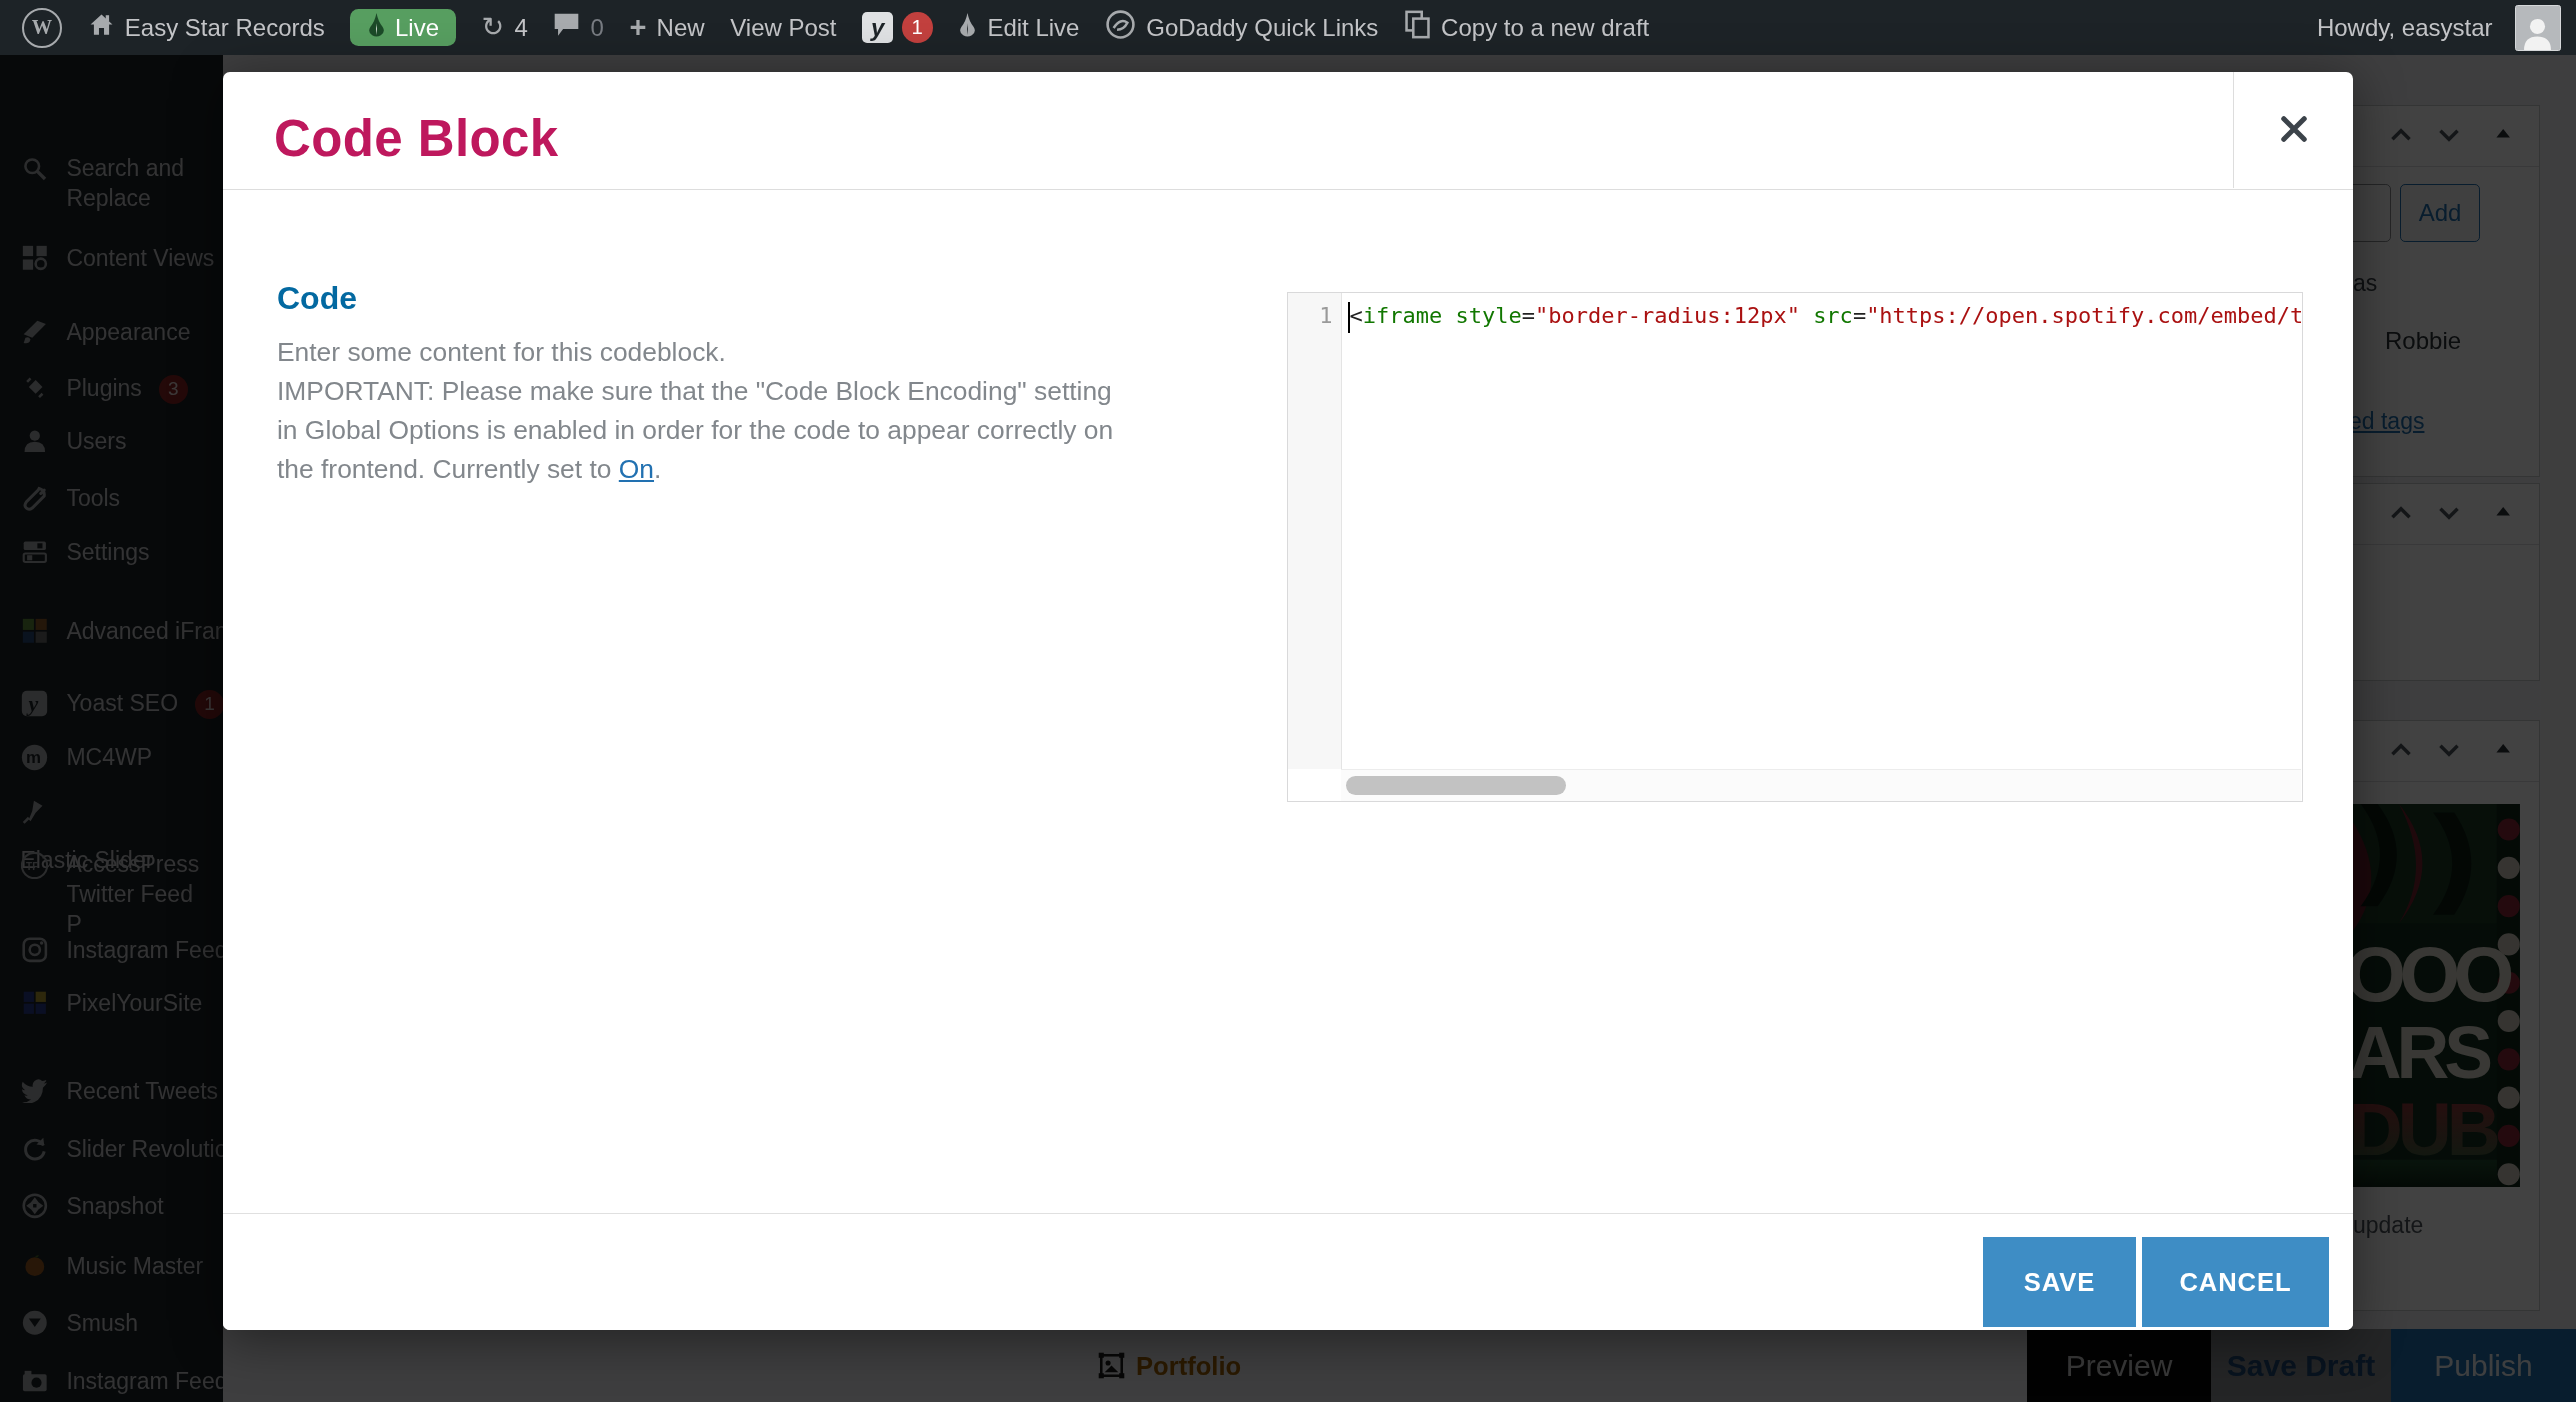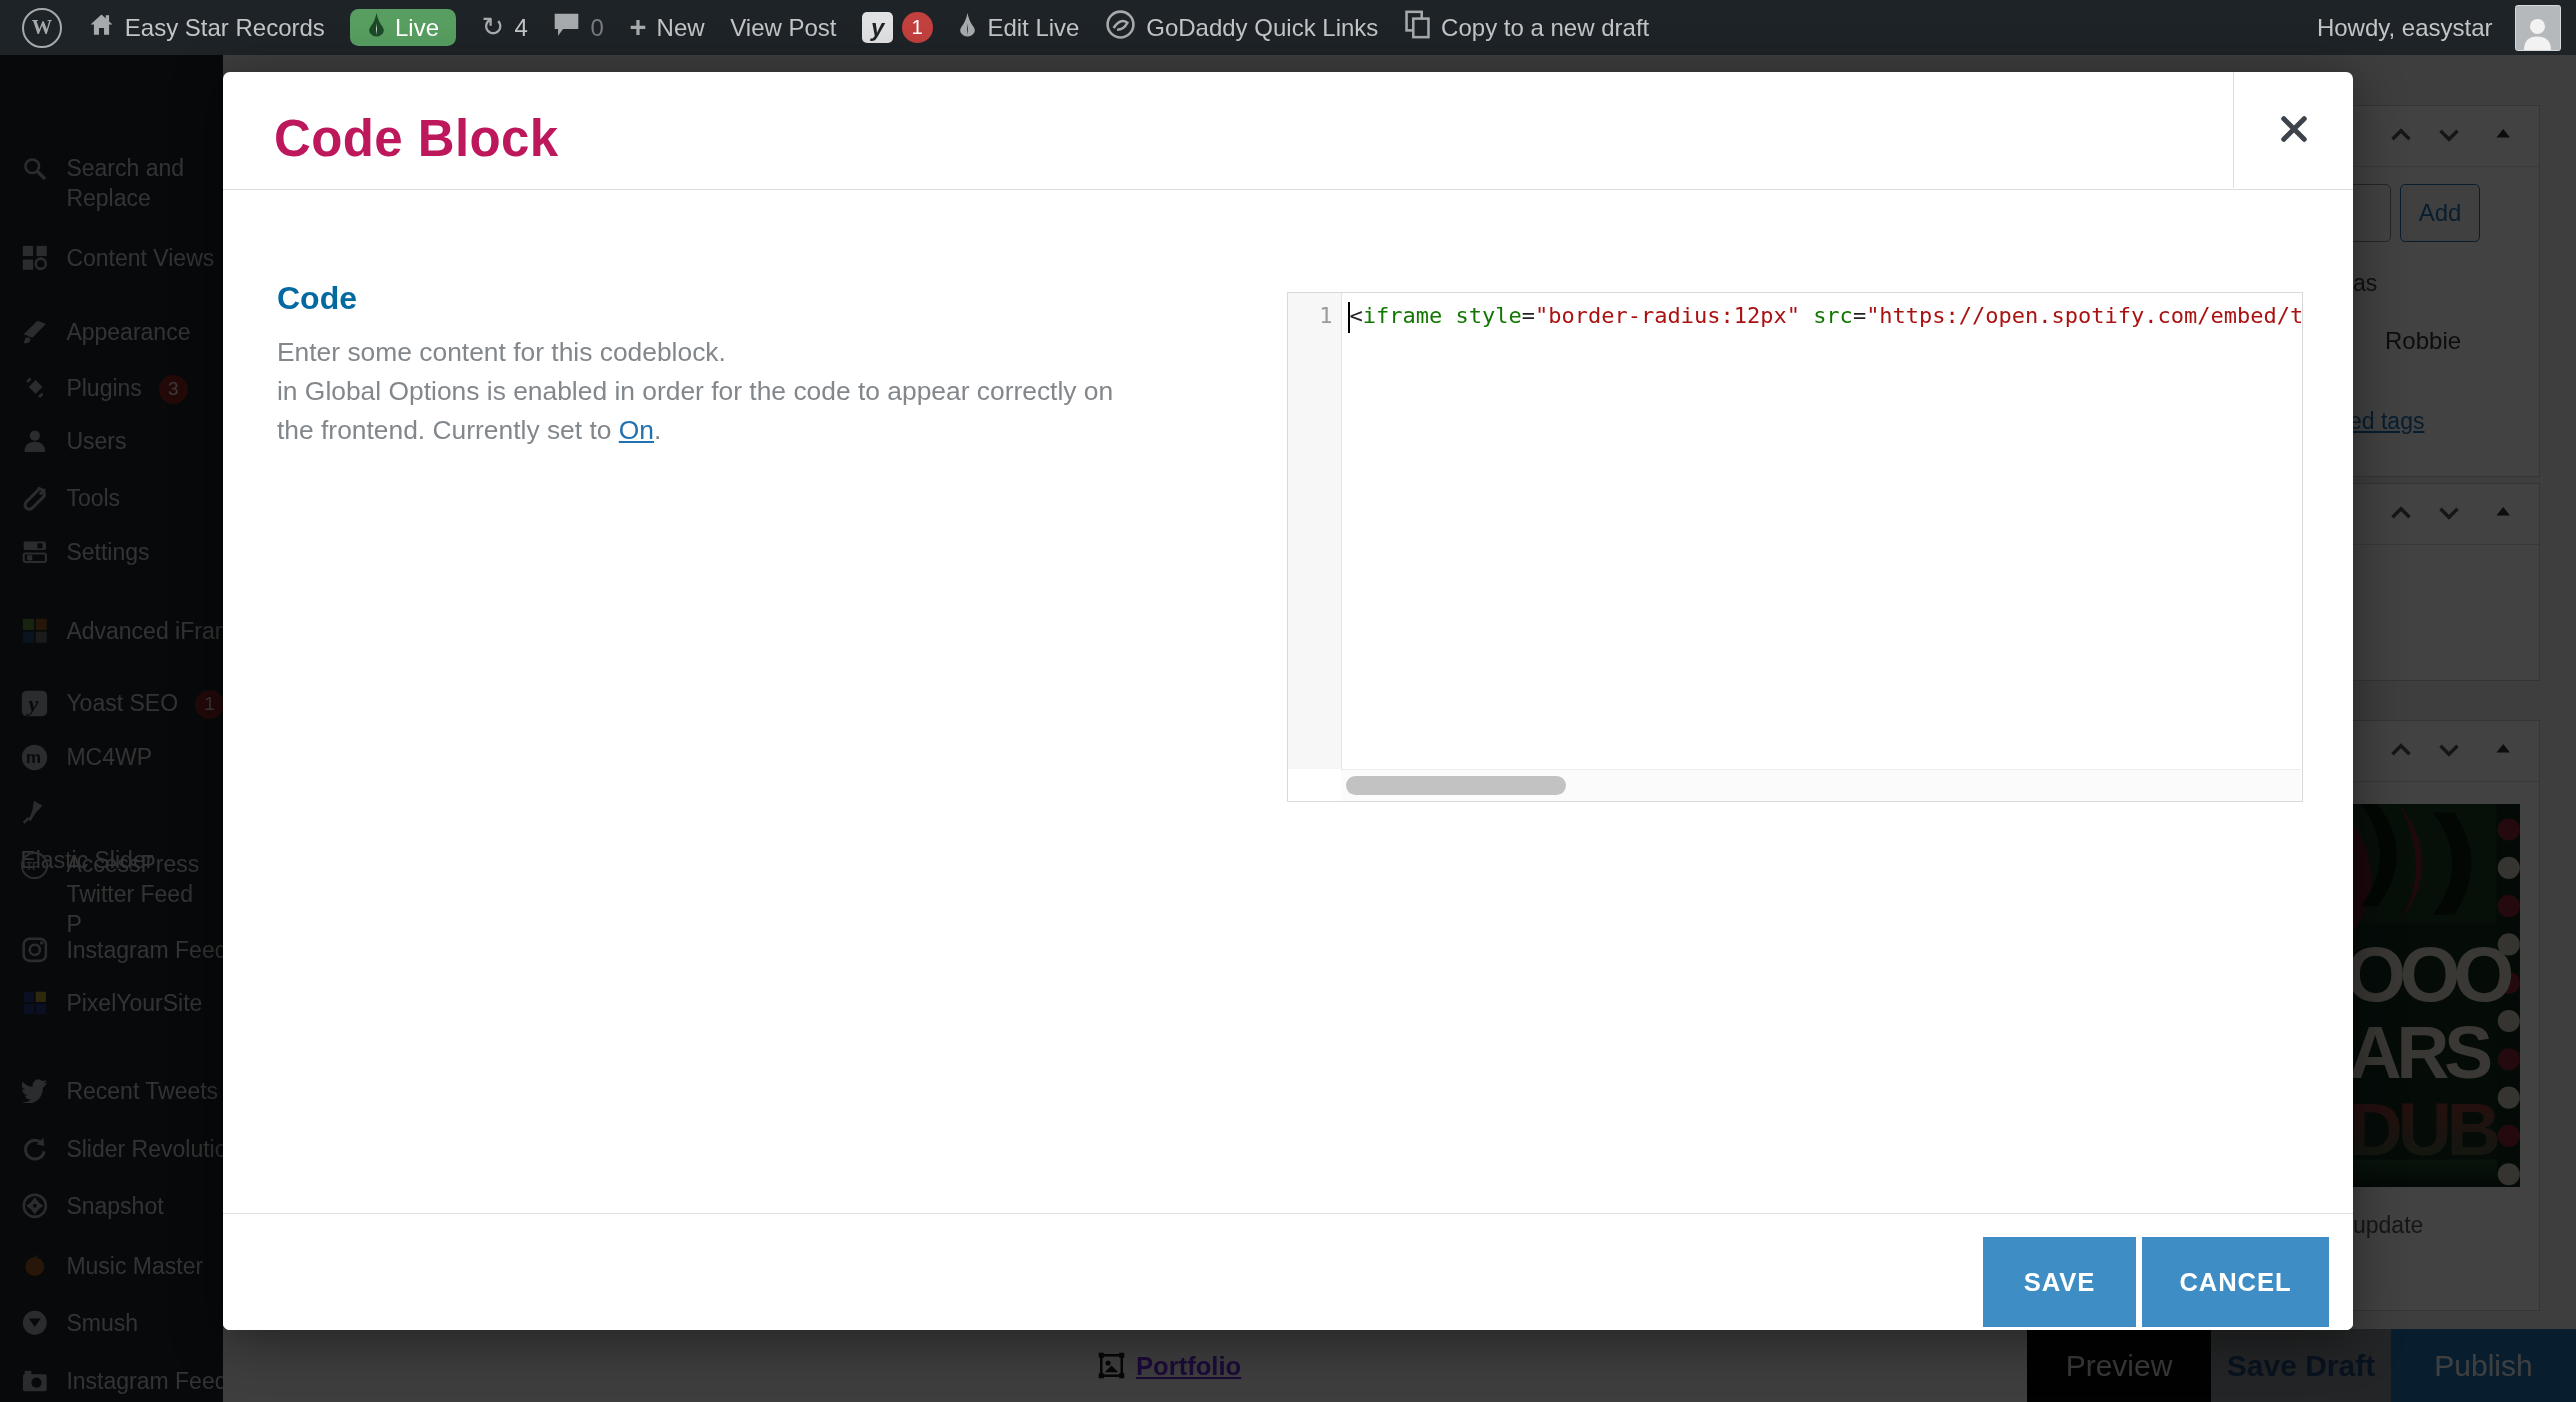--- a/index.html
+++ b/index.html
@@ -44,21 +44,21 @@
   
   .panel{position:absolute;background:#ffffff;border:0.9px solid #c9cbcd;box-sizing:border-box;}
   .panel-head{position:relative;height:60px;border-bottom:0.9px solid #dcdcde;}
   .chev{position:absolute;top:17px;color:#787c82;}
   .wp-btn-outline{position:absolute;background:#f6f7f7;border:1.7px solid #2271b1;color:#2271b1;border-radius:5.1px;
     font-size:24px;display:flex;align-items:center;justify-content:center;cursor:pointer;box-sizing:border-box;}
   .bg-text{position:absolute;color:#3c434a;font-size:23px;white-space:nowrap;}
   .bg-link{position:absolute;color:#2271b1;font-size:23px;text-decoration:underline;white-space:nowrap;cursor:pointer;}
   .tag-input{position:absolute;background:#fff;border:1.7px solid #8c8f94;border-radius:5.1px;box-sizing:border-box;font-size:22px;padding:0 12px;}
   
-  .blk-label{position:absolute;font-weight:bold;color:#6d28d9;font-size:25.6px;white-space:nowrap;text-decoration:underline;}
+  .blk-label{position:absolute;font-weight:bold;color:#a16207;font-size:25.6px;white-space:nowrap;}
   .gb-btn{position:absolute;height:73px;display:flex;align-items:center;justify-content:center;font-size:30px;cursor:pointer;}
   #btn-preview{left:1804px;top:1274px;width:184px;background:#0a0a0b;color:#d8d8d8;}
   #btn-savedraft{left:1988px;top:1274px;width:180px;background:#8c8f94;color:#1f4a77;font-weight:bold;}
   #btn-publish{left:2168px;top:1274px;width:185px;background:#2271b1;color:#eef2f5;}
   
   #modal-header{position:absolute;left:0;top:0;right:0;height:117px;border-bottom:0.9px solid #dddddd;}
   #modal-title{position:absolute;left:51px;top:37px;font-size:51px;font-weight:bold;color:#be185d;letter-spacing:0.4px;}
   #modal-close{position:absolute;right:0;top:0;width:119px;height:116px;border-left:0.9px solid #dddddd;
     display:flex;align-items:center;justify-content:center;cursor:pointer;}
   #section-heading{position:absolute;left:54px;top:208px;font-size:32px;font-weight:bold;color:#0369a1;}
@@ -493,20 +493,21 @@
         <svg width="34" height="34" viewBox="0 0 40 40">
             <path d="M8 8 L32 32 M32 8 L8 32" stroke="#3c434a" stroke-width="6" stroke-linecap="round"></path>
           </svg>
       </span>
     </div>
   </div>
 
   <div id="section-heading">Code</div>
   <div id="section-desc">
     <div>Enter some content for this codeblock.</div>
+    <div>IMPORTANT: Please make sure that the "Code Block Encoding" setting</div>
     <div>in Global Options is enabled in order for the code to appear correctly on</div>
     <div><span>the frontend. Currently set to </span><a>On</a><span>.</span></div>
   </div>
 
   <div id="editor">
     <div id="gutter">
       <div id="line-no">1</div>
     </div>
     <div id="code-scroll">
       <div id="code-line"><span class="tok-p">&lt;</span><span class="tok-g">iframe</span><span class="tok-p"> </span><span class="tok-g">style</span><span class="tok-p">=</span><span class="tok-s">"border-radius:12px"</span><span class="tok-p"> </span><span class="tok-g">src</span><span class="tok-p">=</span><span class="tok-s">"https://open.spotify.com/embed/t</span></div>

